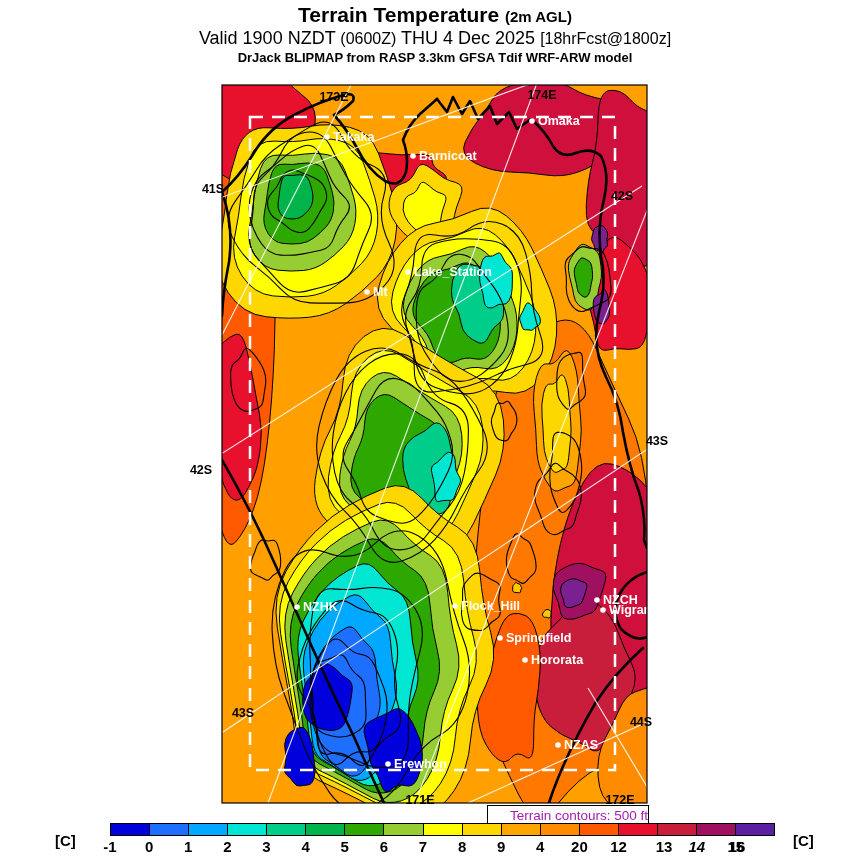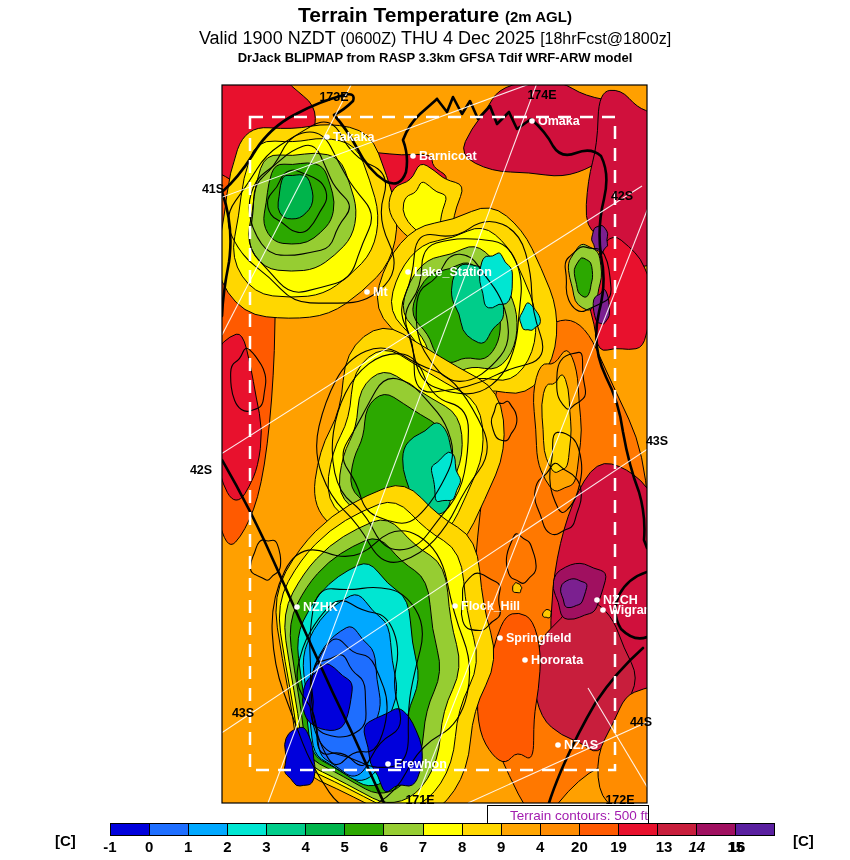--- a/index.html
+++ b/index.html
@@ -212,21 +212,21 @@
       <span style="left: 117.353px;">2</span>
       <span style="left: 156.471px;">3</span>
       <span style="left: 195.588px;">4</span>
       <span style="left: 234.706px;">5</span>
       <span style="left: 273.824px;">6</span>
       <span style="left: 312.941px;">7</span>
       <span style="left: 352.059px;">8</span>
       <span style="left: 391.176px;">9</span>
       <span style="left: 430.294px;">4</span>
       <span style="left: 469.412px;">20</span>
-      <span style="left: 508.529px;">19</span>
+      <span style="left: 508.529px;">12</span>
       <span style="left: 554px;">13</span>
       <span style="left: 586.765px; font-style: italic;">14</span>
       <span style="left: 625.882px;">15</span>
       <span style="left: 627px;">16</span>
     </div>
   <div class="cb-unit" id="cb-unit-left">[C]</div>
   <div class="cb-unit" id="cb-unit-right">[C]</div>
 
 </div>
 

